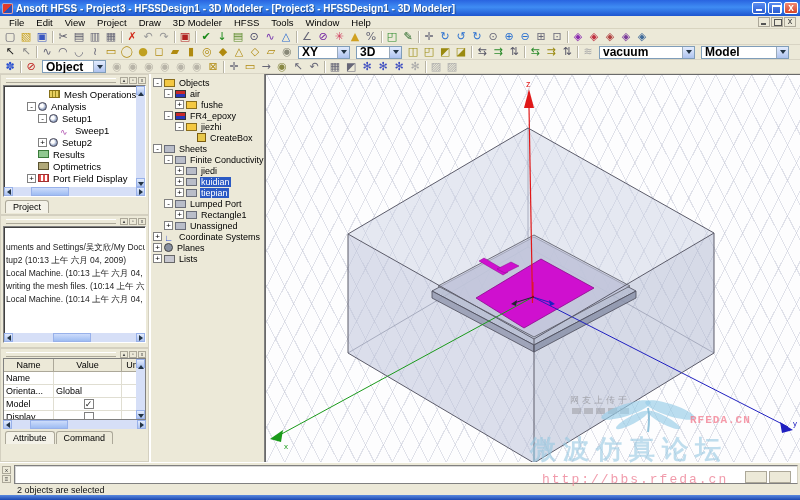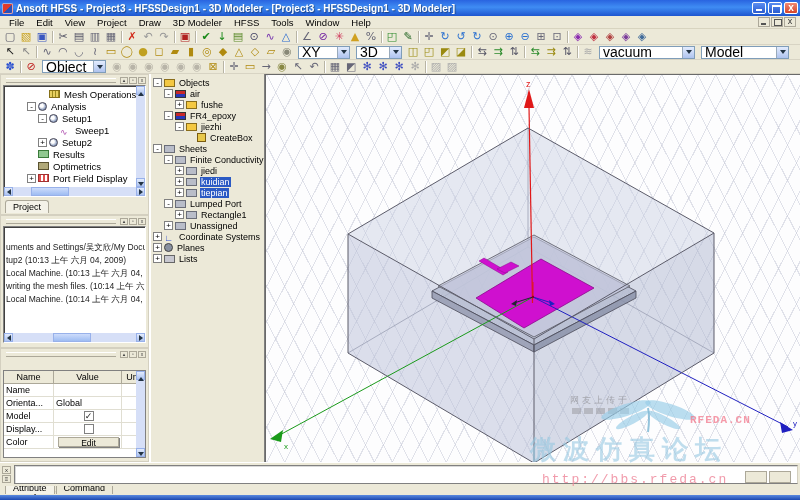--- a/index.html
+++ b/index.html
@@ -27,21 +27,21 @@
   .mbtn.close::after { content:"x"; position:absolute; left:0; right:0; top:-2px; text-align:center; font-size:9px; color:#333; }
 
   
   .toolbar { display:flex; align-items:center; background:#ece9d8; border-bottom:1px solid #d8d4c4; padding:0 2px; overflow:hidden; }
   #tb1 { height:16px; } #tb2 { height:15px; } #tb3 { height:14px; }
   .tbi { width:16px; height:14px; display:inline-flex; align-items:center; justify-content:center; flex:none; }
   .tbi .g { font-size:11px; line-height:12px; font-family:"DejaVu Sans",sans-serif; }
   .tbi.sep { width:5px; }
   .tbi.sep::after { content:""; width:1px; height:12px; background:#b8b4a4; box-shadow:1px 0 0 #fff; }
   .combo { height:13px; background:#fff; border:1px solid #7f9db9; display:inline-flex; align-items:center; margin:0 3px; flex:none; position:relative; padding-left:3px; }
-  .combo .cval { font-size:14px; flex:1; white-space:nowrap; overflow:hidden; }
+  .combo .cval { font-size:12px; flex:1; white-space:nowrap; overflow:hidden;font-weight:bold; }
   .combo .darr { width:12px; height:11px; margin-left:2px; background:linear-gradient(180deg,#e3ecfd,#aec3ef); border-left:1px solid #9ab; display:flex; align-items:center; justify-content:center; flex:none; }
   .combo .darr::after { content:""; border:3px solid transparent; border-top:4px solid #234; margin-top:3px; }
 
   
   .main { display:flex; height:388px; }
   .leftcol { width:150px; flex:none; display:flex; flex-direction:column; background:#ece9d8; border-right:1px solid #fff; }
   .panel { position:relative; border:1px solid #d4d0c0; }
   .ptitle { height:9px; display:flex; justify-content:flex-end; align-items:center; gap:1px; padding:1px 2px 0 2px; }
   .ptitle::before { content:""; flex:1; height:3px; border-top:1px solid #fff; border-bottom:1px solid #aca899; margin:0 3px; }
   .pbtn { width:8px; height:7px; border:1px solid #aca899; background:#ece9d8; font-size:5px; line-height:5px; text-align:center; color:#444; }
@@ -89,21 +89,21 @@
   
   #project-panel { height:141px; }
   #project-panel .whitebox { height:112px; }
   #project-tree { padding:2px 0 0 2px;margin-left:8px; }
   
   #message-panel { height:133px; }
   #message-panel .whitebox { height:117px; }
   .logline { height:13px; line-height:13px; font-size:8.5px; white-space:nowrap; padding-left:2px; color:#222; }
   
   #props-panel { height:114px; }
-  .ptable { margin:12px 2px; background:#fff; border:1px solid #808080; position:relative; height:88px; overflow:hidden; }
+  .ptable { margin:0 2px; background:#fff; border:1px solid #808080; position:relative; height:62px; overflow:hidden; }
   .phead, .prow { display:flex; height:13px; }
   .phead .hc { background:#ece9d8; border-right:1px solid #aca899; border-bottom:1px solid #aca899; font-size:9px; text-align:center; line-height:13px; }
   .c-name { width:50px; flex:none; } .c-val { width:68px; flex:none; } .c-uni { flex:1; }
   .prow { border-bottom:1px solid #e0ded2; font-size:9px; }
   .prow .cell { border-right:1px solid #e0ded2; line-height:12px; padding-left:2px; overflow:hidden; white-space:nowrap; }
   .cb { width:10px; height:10px; border:1px solid #808080; background:#fff; margin:1px auto; display:none; text-align:center; line-height:9px; font-size:9px; color:#222; }
   .pbutton { display:none; margin:1px 2px; height:10px; background:#ece9d8; border:1px solid #aca899; box-shadow:1px 1px 0 #808080; text-align:center; font-size:8.5px; line-height:10px; }
   .vtext { display:inline; } .t-checkbox .cb { display:block; } .t-button .pbutton { display:block; }
   .checked .cb::after { content:"✓"; }
 

